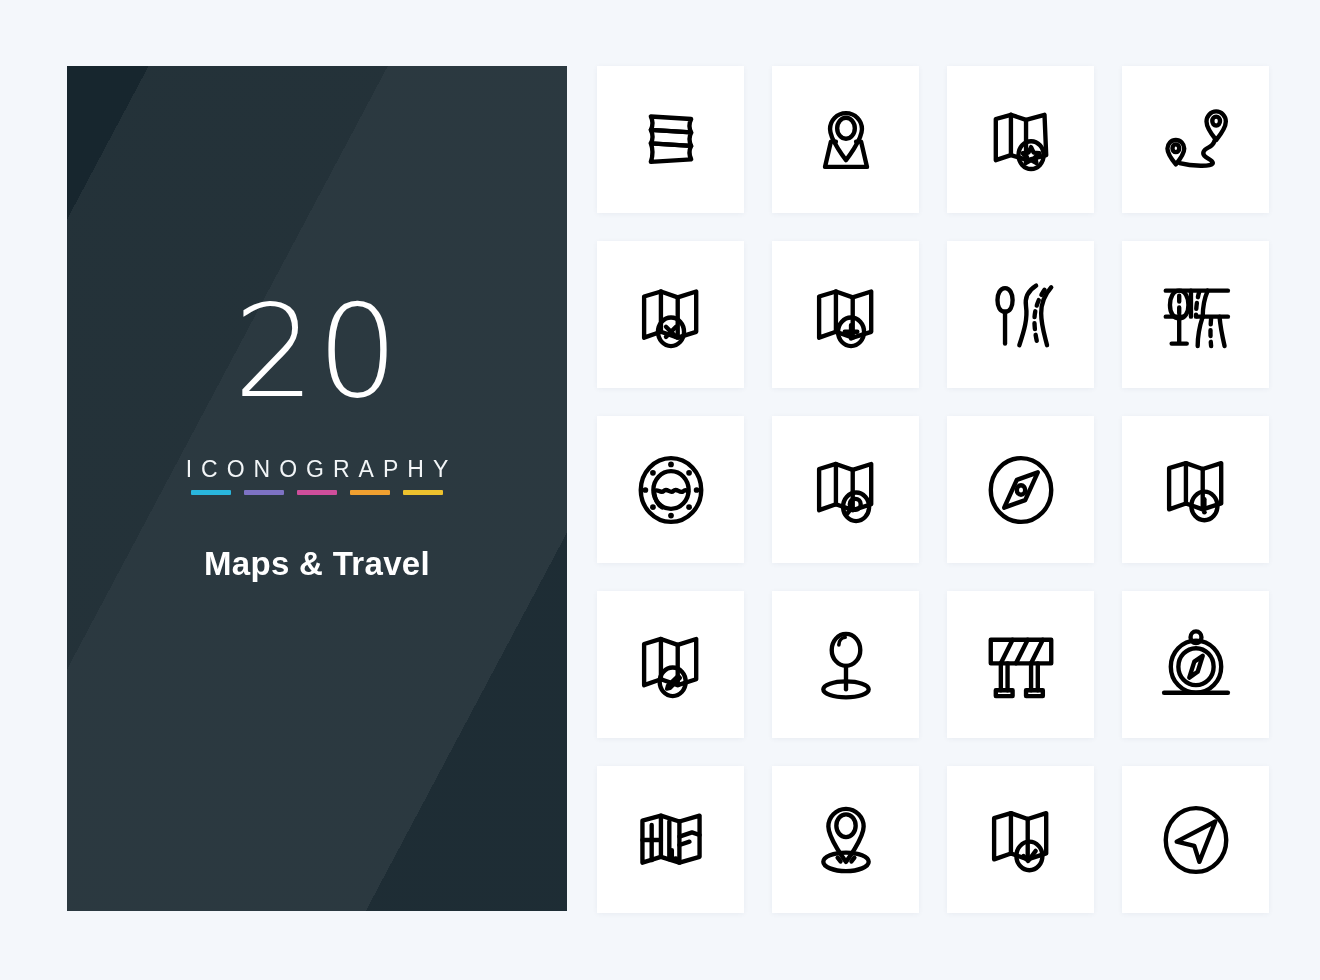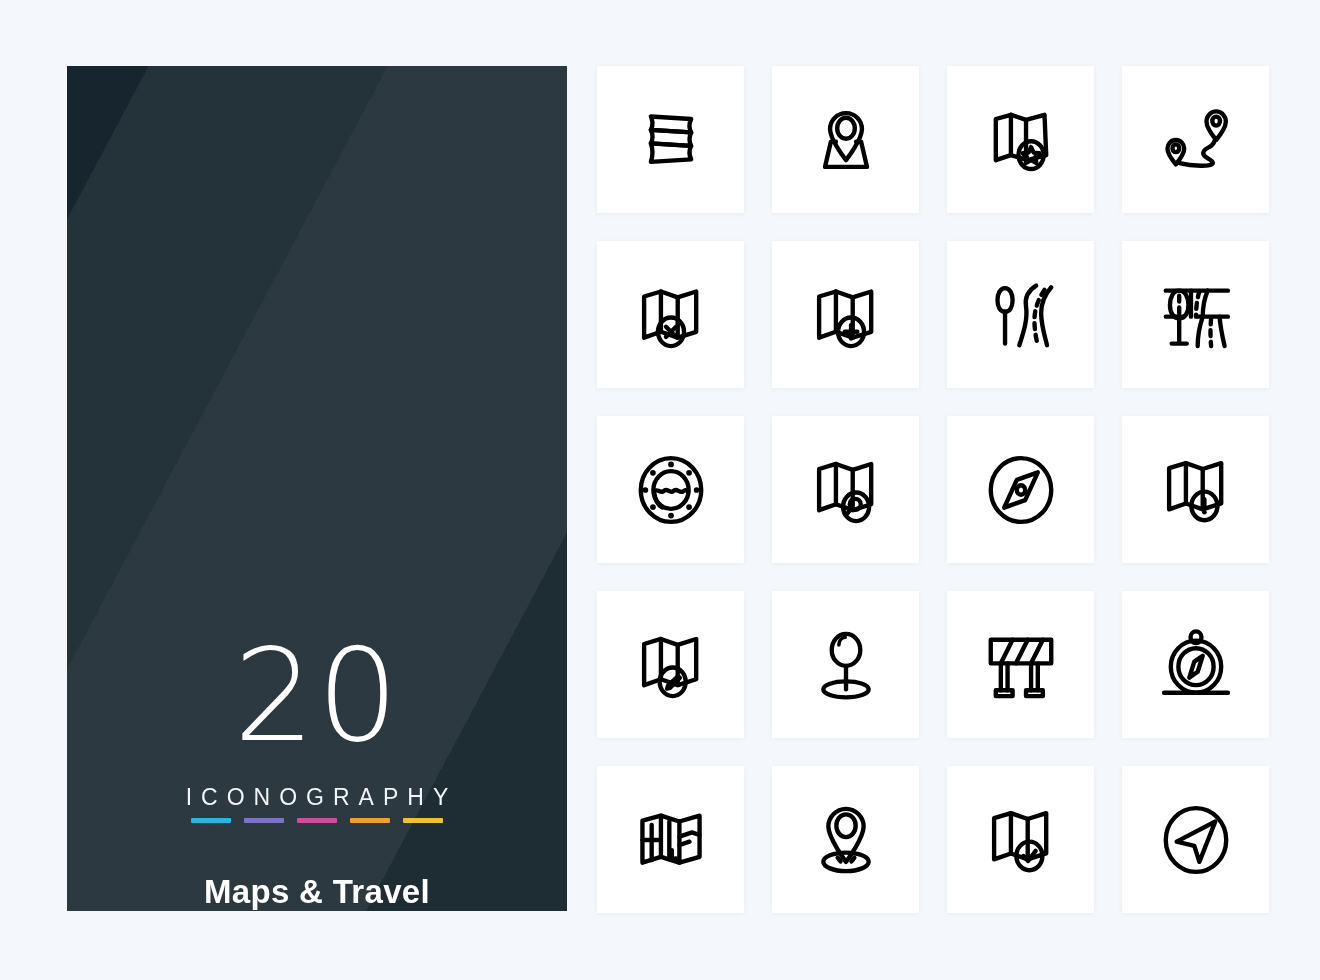--- a/index.html
+++ b/index.html
@@ -47,36 +47,36 @@
     pointer-events: none;
   }
   .cover-inner {
     position: absolute;
     left: 0; right: 0;
     top: 0;
     height: 100%;
     display: flex;
     flex-direction: column;
     align-items: center;
-    justify-content: flex-end;
+    justify-content: flex-start;
     padding-top: 222px;
     box-sizing: border-box;
   }
   .cover-count {
     font-family: "DejaVu Sans", sans-serif;
     font-weight: 100;
     font-size: 128px;
     line-height: 1;
     color: #ffffff;
     letter-spacing: 2px;
     margin: 0;
     -webkit-font-smoothing: antialiased;
   }
   .cover-word {
-    margin-top: 24px;
+    margin-top: 40px;
     font-family: "Liberation Sans", sans-serif;
     font-size: 23px;
     letter-spacing: 9px;
     color: #f2f5f7;
     font-weight: 400;
     padding-left: 9px;
   }
   .cover-bars {
     margin-top: 7px;
     display: flex;

